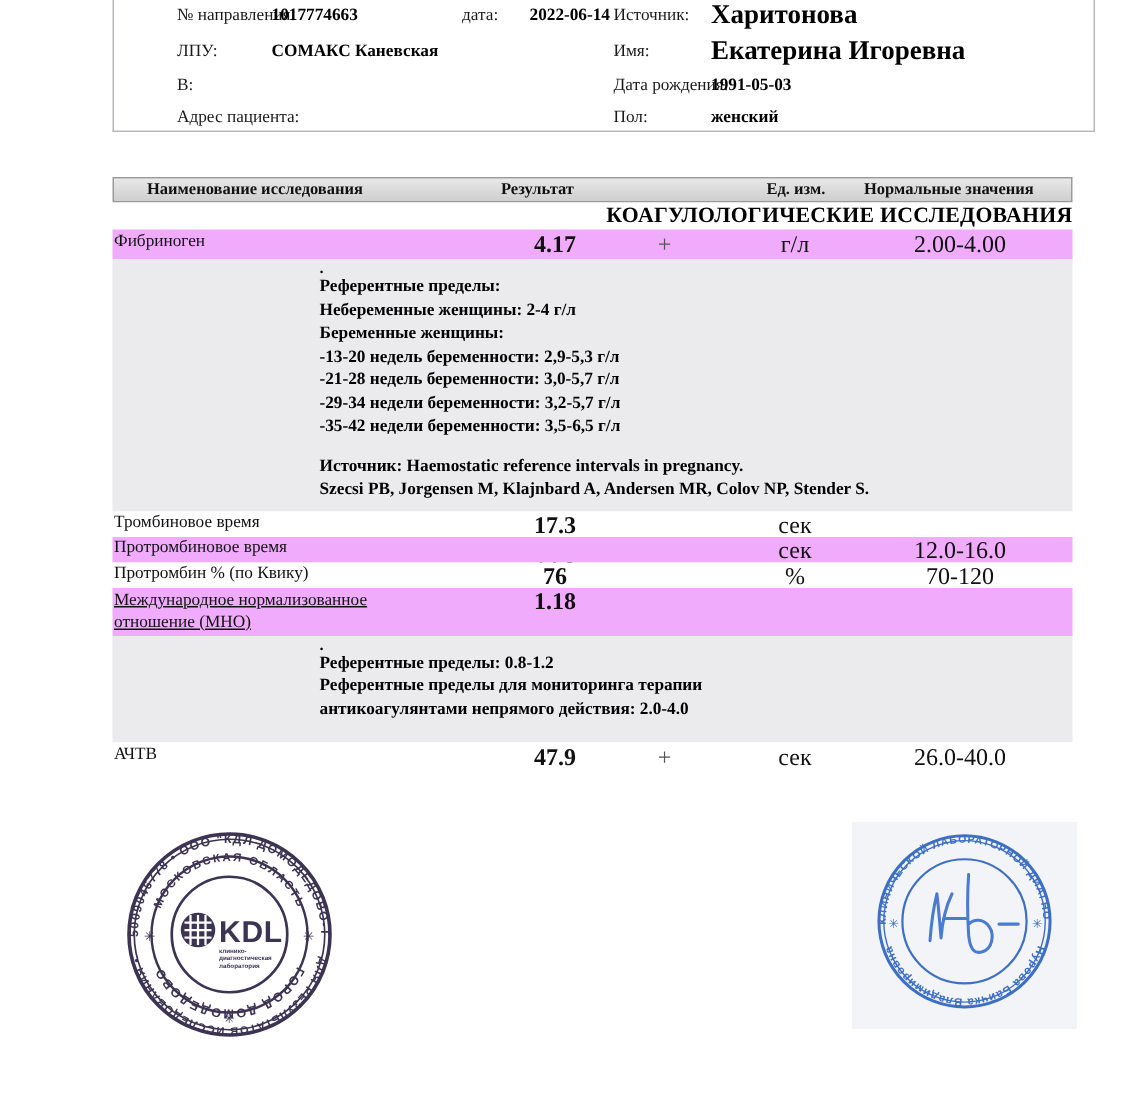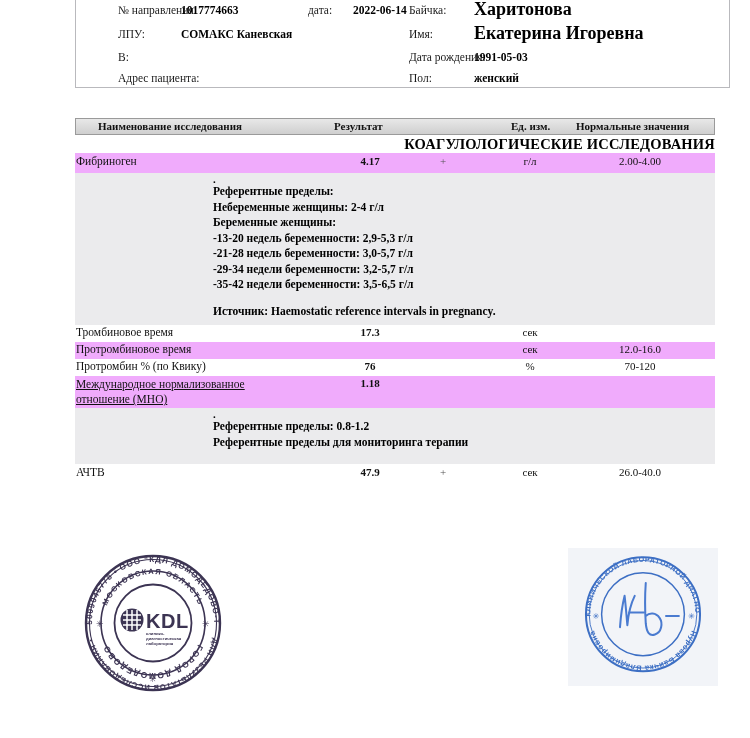--- a/index.html
+++ b/index.html
@@ -98,21 +98,21 @@
   .row{
     position:relative;
     box-sizing:border-box;
     width:100%;
   }
   .row.shade{background:#f0abfc;}
   .row.plain{background:#ffffff;}
 
   .cell{
     position:absolute;
-    font-size:11px;
+    font-size:16px;
     color:#111;
     white-space:nowrap;
   }
   .cell.name{left:1px; font-size:11.5px;}
   .cell.name.wrap{white-space:normal; width:200px; line-height:15px;}
   .cell.result{left:265px; font-weight:bold; text-align:center; width:60px;}
   .cell.flag{left:348px; width:40px; text-align:center; color:#555;}
   .cell.unit{left:425px; width:60px; text-align:center;}
   .cell.norm{left:505px; width:120px; text-align:center;}
 
@@ -156,21 +156,21 @@
 <div id="page">
 
   <div class="hdr-box">
     <div class="hdr-grid">
 
       <div class="hrow r0">
         <span class="lbl c-lbl1">№ направления:</span>
         <span class="val c-val1">1017774663</span>
         <span class="lbl c-lbl2">дата:</span>
         <span class="val c-val2">2022-06-14</span>
-        <span class="lbl c-lbl3">Байчка:</span>
+        <span class="lbl c-lbl3">Источник:</span>
         <span class="val c-val3 big">Харитонова</span>
       </div>
 
       <div class="hrow r1">
         <span class="lbl c-lbl1">ЛПУ:</span>
         <span class="val c-val1">СОМАКС Каневская</span>
         <span class="lbl c-lbl3">Имя:</span>
         <span class="val c-val3 big">Екатерина Игоревна</span>
       </div>
 
@@ -214,20 +214,21 @@
       <div class="dot">.</div>
       <p>Референтные пределы:</p>
       <p>Небеременные женщины: 2-4 г/л</p>
       <p>Беременные женщины:</p>
       <p>-13-20 недель беременности: 2,9-5,3 г/л</p>
       <p>-21-28 недель беременности: 3,0-5,7 г/л</p>
       <p>-29-34 недели беременности: 3,2-5,7 г/л</p>
       <p>-35-42 недели беременности: 3,5-6,5 г/л</p>
       <div class="gap"></div>
       <p>Источник: Haemostatic reference intervals in pregnancy.</p>
+      <p>Szecsi PB, Jorgensen M, Klajnbard A, Andersen MR, Colov NP, Stender S.</p>
     </div>
 
     <div class="row plain" style="height:17px;">
       <span class="cell name" style="top:1px;">Тромбиновое время</span>
       <span class="cell result" style="top:1px;">17.3</span>
       <span class="cell flag" style="top:1px;"></span>
       <span class="cell unit" style="top:1px;">сек</span>
       <span class="cell norm" style="top:17px;">13.0-21.0</span>
     </div>
 
@@ -252,20 +253,21 @@
       <span class="cell result" style="top:1px;">1.18</span>
       <span class="cell flag" style="top:1px;"></span>
       <span class="cell unit" style="top:1px;"></span>
       <span class="cell norm" style="top:1px;"></span>
     </div>
 
     <div class="refblock" style="padding-bottom:14px;">
       <div class="dot">.</div>
       <p>Референтные пределы: 0.8-1.2</p>
       <p>Референтные пределы для мониторинга терапии</p>
+      <p>антикоагулянтами непрямого действия: 2.0-4.0</p>
     </div>
 
     <div class="row plain" style="height:20px;">
       <span class="cell name" style="top:2px;">АЧТВ</span>
       <span class="cell result" style="top:2px;">47.9</span>
       <span class="cell flag" style="top:2px;">+</span>
       <span class="cell unit" style="top:2px;">сек</span>
       <span class="cell norm" style="top:2px;">26.0-40.0</span>
     </div>
 

